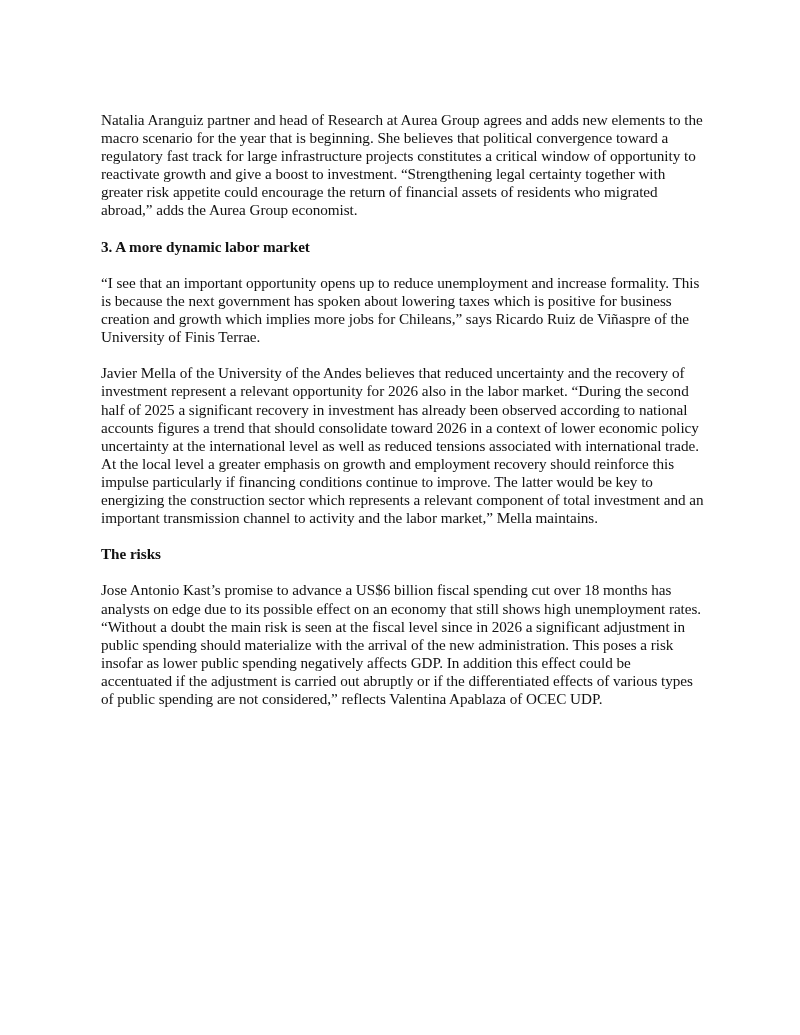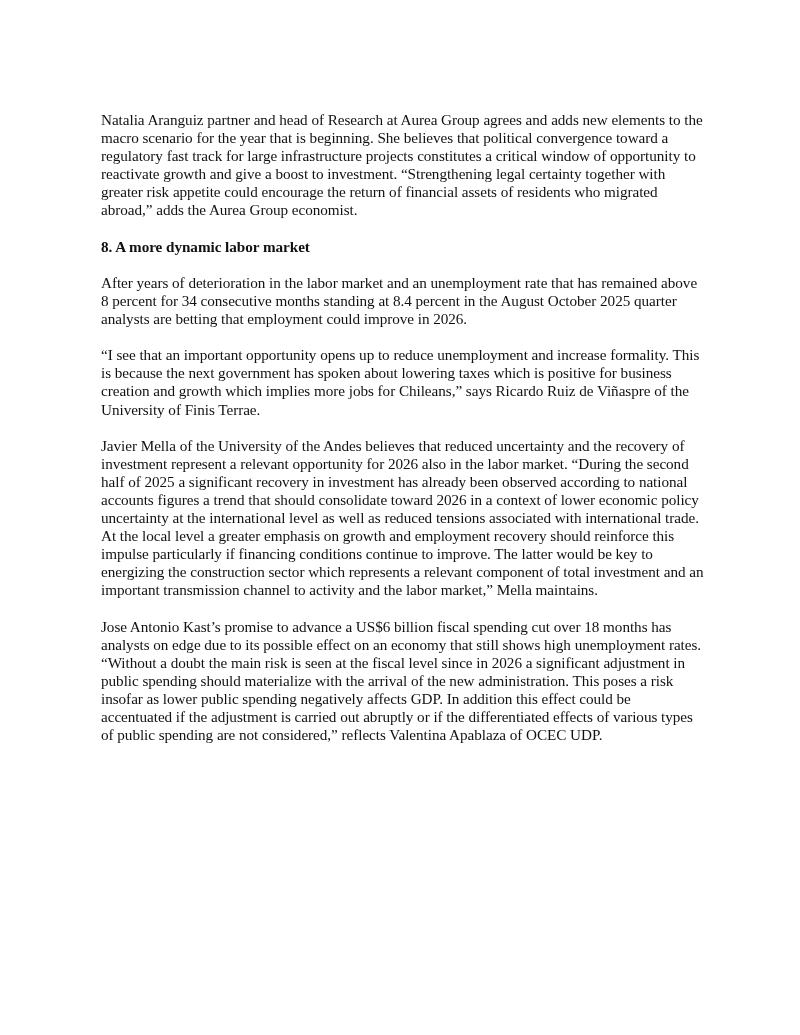--- a/index.html
+++ b/index.html
@@ -30,18 +30,18 @@
     .heading {
       font-weight: bold;
       margin: 0 0 18.1px 0;
     }
   </style>
 </head>
 <body>
 
 <div class="page">
   <p class="para">Natalia Aranguiz partner and head of Research at Aurea Group agrees and adds new elements to the macro scenario for the year that is beginning. She believes that political convergence toward a regulatory fast track for large infrastructure projects constitutes a critical window of opportunity to reactivate growth and give a boost to investment. “Strengthening legal certainty together with greater risk appetite could encourage the return of financial assets of residents who migrated abroad,” adds the Aurea Group economist.</p>
-  <p class="heading">8. A more dynamic labor market</p>
-  <p class="para">After years of deterioration in the labor market and an unemployment rate that has remained above 8 percent for 34 consecutive months standing at 8.4 percent in the August October 2025 quarter analysts are betting that employment could improve in 2026.</p>
+  <p class="heading">3. A more dynamic labor market</p>
   <p class="para">“I see that an important opportunity opens up to reduce unemployment and increase formality. This is because the next government has spoken about lowering taxes which is positive for business creation and growth which implies more jobs for Chileans,” says Ricardo Ruiz de Viñaspre of the University of Finis Terrae.</p>
   <p class="para">Javier Mella of the University of the Andes believes that reduced uncertainty and the recovery of investment represent a relevant opportunity for 2026 also in the labor market. “During the second half of 2025 a significant recovery in investment has already been observed according to national accounts figures a trend that should consolidate toward 2026 in a context of lower economic policy uncertainty at the international level as well as reduced tensions associated with international trade. At the local level a greater emphasis on growth and employment recovery should reinforce this impulse particularly if financing conditions continue to improve. The latter would be key to energizing the construction sector which represents a relevant component of total investment and an important transmission channel to activity and the labor market,” Mella maintains.</p>
+  <p class="heading">The risks</p>
   <p class="para">Jose Antonio Kast’s promise to advance a US$6 billion fiscal spending cut over 18 months has analysts on edge due to its possible effect on an economy that still shows high unemployment rates. “Without a doubt the main risk is seen at the fiscal level since in 2026 a significant adjustment in public spending should materialize with the arrival of the new administration. This poses a risk insofar as lower public spending negatively affects GDP. In addition this effect could be accentuated if the adjustment is carried out abruptly or if the differentiated effects of various types of public spending are not considered,” reflects Valentina Apablaza of OCEC UDP.</p>
 </div>
 
 </body></html>

